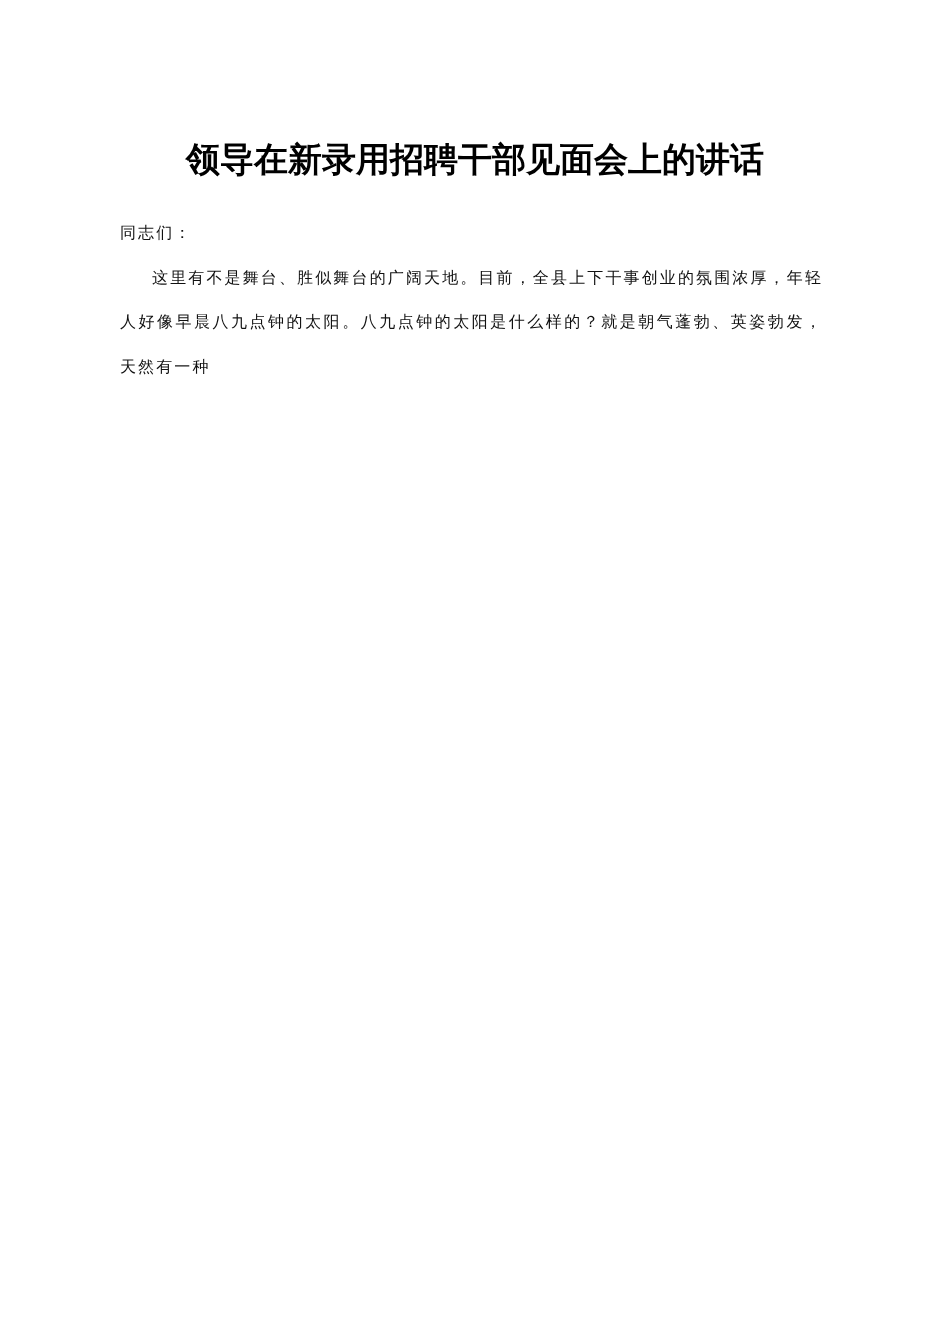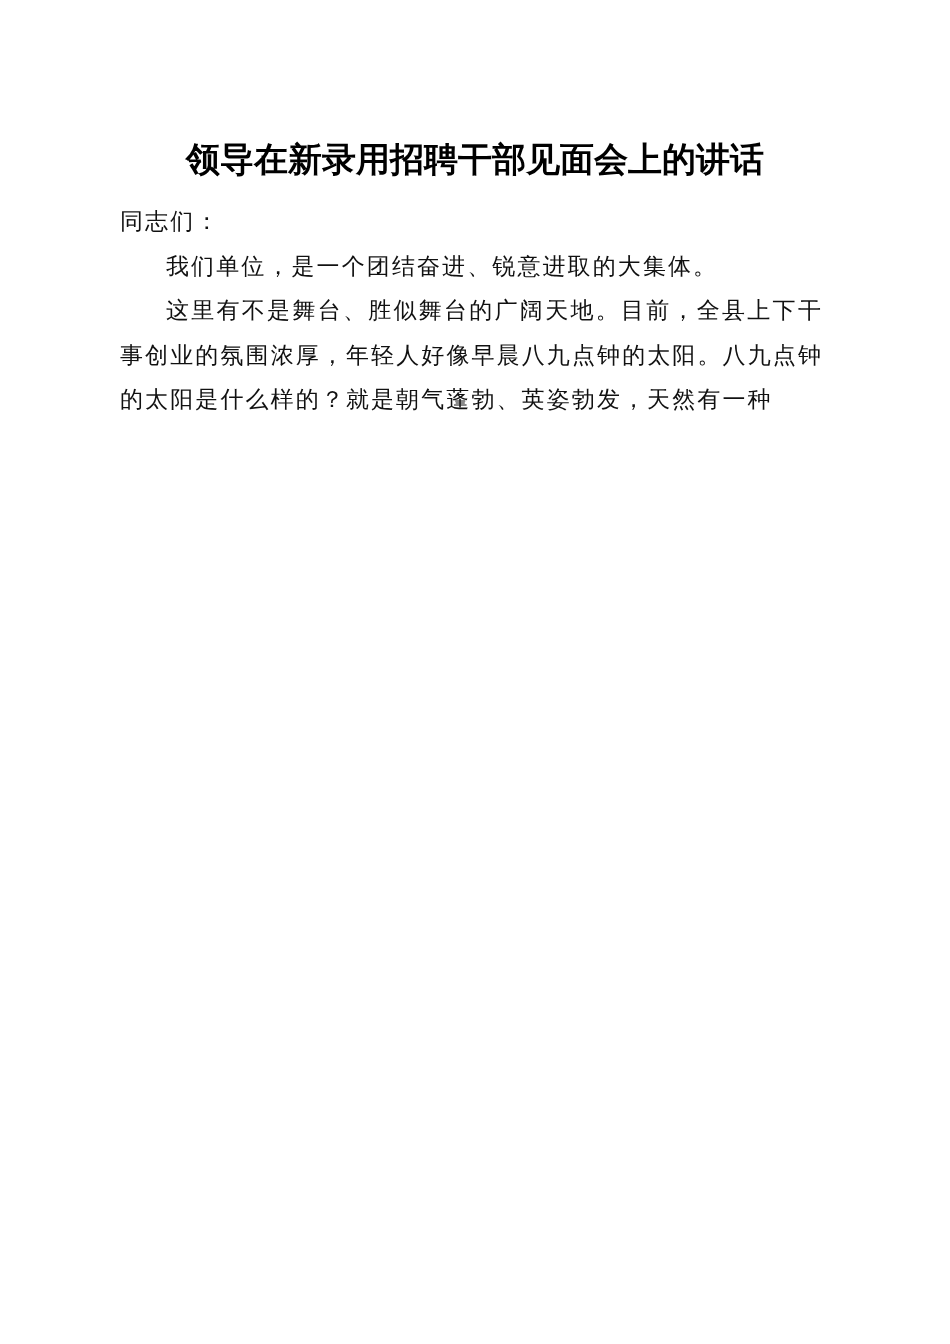--- a/index.html
+++ b/index.html
@@ -30,25 +30,25 @@
       font-family: "DejaVu Serif", "Liberation Serif", serif;
       font-weight: bold;
       font-size: 34px;
       line-height: 46px;
       color: #000000;
       margin: 0;
       letter-spacing: 0px;
     }
     .doc-body {
       position: absolute;
-      top: 199px;
+      top: 211px;
       left: 120px;
       width: 703px;
       font-family: "DejaVu Sans", "Liberation Sans", sans-serif;
-      font-size: 23px;
+      font-size: 16px;
       line-height: 44.6px;
       color: #111111;
       letter-spacing: 2.1px;
     }
     .doc-body p {
       margin: 0;
       text-align: justify;
       text-justify: inter-character;
     }
     .doc-body p.indent {
@@ -56,16 +56,15 @@
     }
   </style>
 </head>
 <body>
 
 <div class="page">
   <h1 class="doc-title">领导在新录用招聘干部见面会上的讲话</h1>
 
   <div class="doc-body">
     <p>同志们：</p>
-    <p class="indent">我们单位，是一个团结奋进、锐意进取的大集体。</p>
     <p class="indent">这里有不是舞台、胜似舞台的广阔天地。目前，全县上下干事创业的氛围浓厚，年轻人好像早晨八九点钟的太阳。八九点钟的太阳是什么样的？就是朝气蓬勃、英姿勃发，天然有一种</p>
   </div>
 </div>
 
 </body></html>

